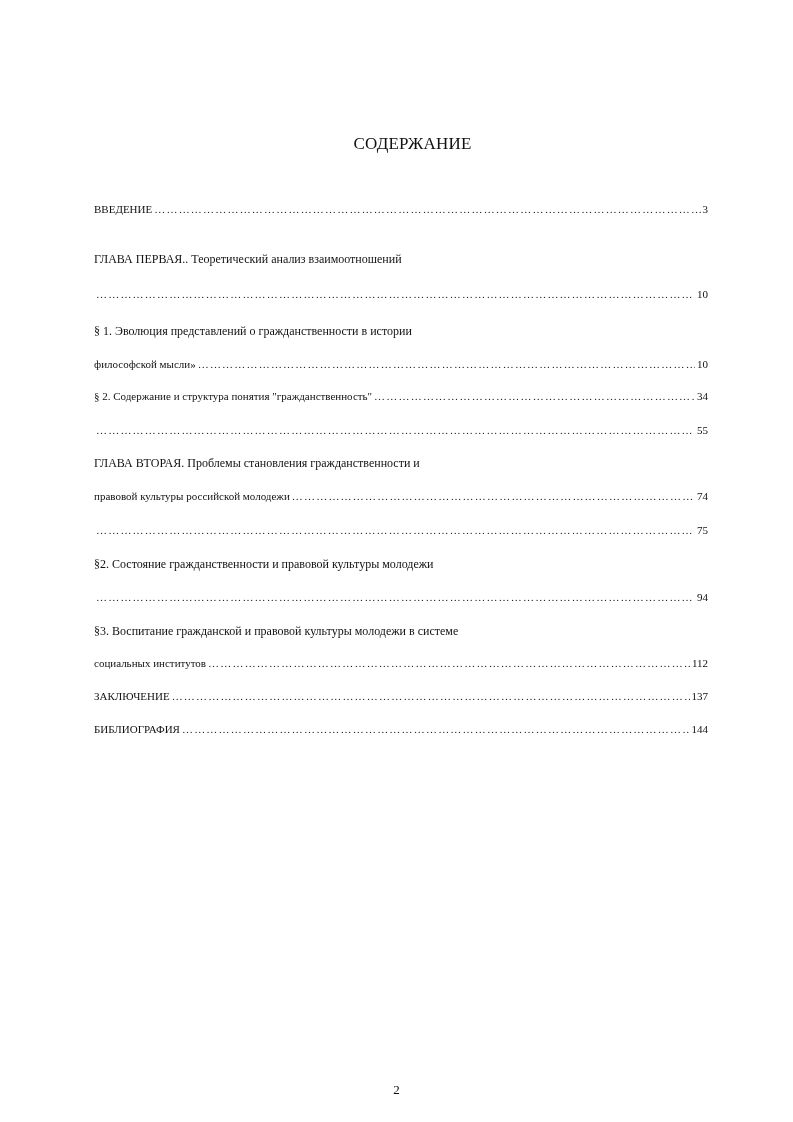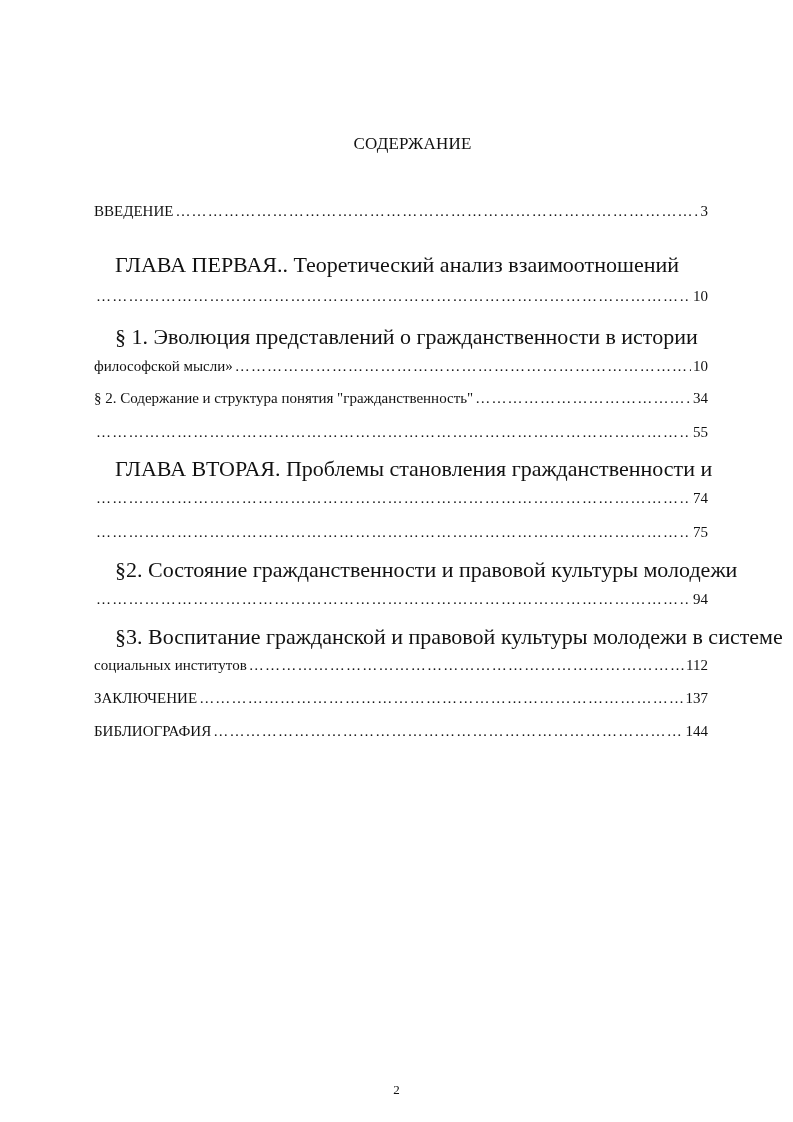--- a/index.html
+++ b/index.html
@@ -1,26 +1,26 @@
 <!DOCTYPE html>
 <html><head>
 <meta charset="utf-8">
 <style>
   html, body { margin: 0; padding: 0; background: #ffffff; }
   body { width: 793px; height: 1122px; position: relative; overflow: hidden;
          font-family: "Liberation Serif", serif; color: #111; }
   .title { position: absolute; left: 16px; width: 793px; top: 134px; text-align: center;
            font-size: 17px; letter-spacing: 0.2px; }
   .toc-line { position: absolute; left: 94px; width: 614px; display: flex; align-items: baseline;
-              font-size: 15px; white-space: nowrap; }
+              font-size: 11px; white-space: nowrap; }
   .toc-line .lbl { flex: 0 0 auto; }
   .toc-line .dots { flex: 1 1 auto; overflow: hidden; margin: 0 2px; letter-spacing: 1.2px; }
   .toc-line .dots::before { content: "…………………………………………………………………………………………………………………………………………………………………………"; }
   .toc-line .pg { flex: 0 0 auto; }
-  .plain { position: absolute; left: 94px; font-size: 22px; white-space: nowrap; margin-left: 21px; }
+  .plain { position: absolute; left: 94px; font-size: 12px; white-space: nowrap; }
   .pagenum { position: absolute; top: 1082px; left: 0; width: 793px; text-align: center; font-size: 13px; }
 </style>
 </head>
 <body>
 
 <div class="title">СОДЕРЖАНИЕ</div>
 
 <div class="toc-line" style="top:203px">
   <span class="lbl">ВВЕДЕНИЕ</span>
   <span class="dots"></span>
@@ -52,20 +52,21 @@
 <div class="toc-line" style="top:424px">
   <span class="dots"></span>
   <span class="pg">55</span>
 </div>
 
 <div class="plain" style="top:456px">
   <span>ГЛАВА ВТОРАЯ.</span>
   <span>Проблемы становления гражданственности и</span>
 </div>
 <div class="toc-line" style="top:490px">
+  <span class="lbl">правовой культуры российской молодежи</span>
   <span class="dots"></span>
   <span class="pg">74</span>
 </div>
 
 <div class="toc-line" style="top:524px">
   <span class="dots"></span>
   <span class="pg">75</span>
 </div>
 
 <div class="plain" style="top:557px">§2. Состояние гражданственности и правовой культуры молодежи</div>

